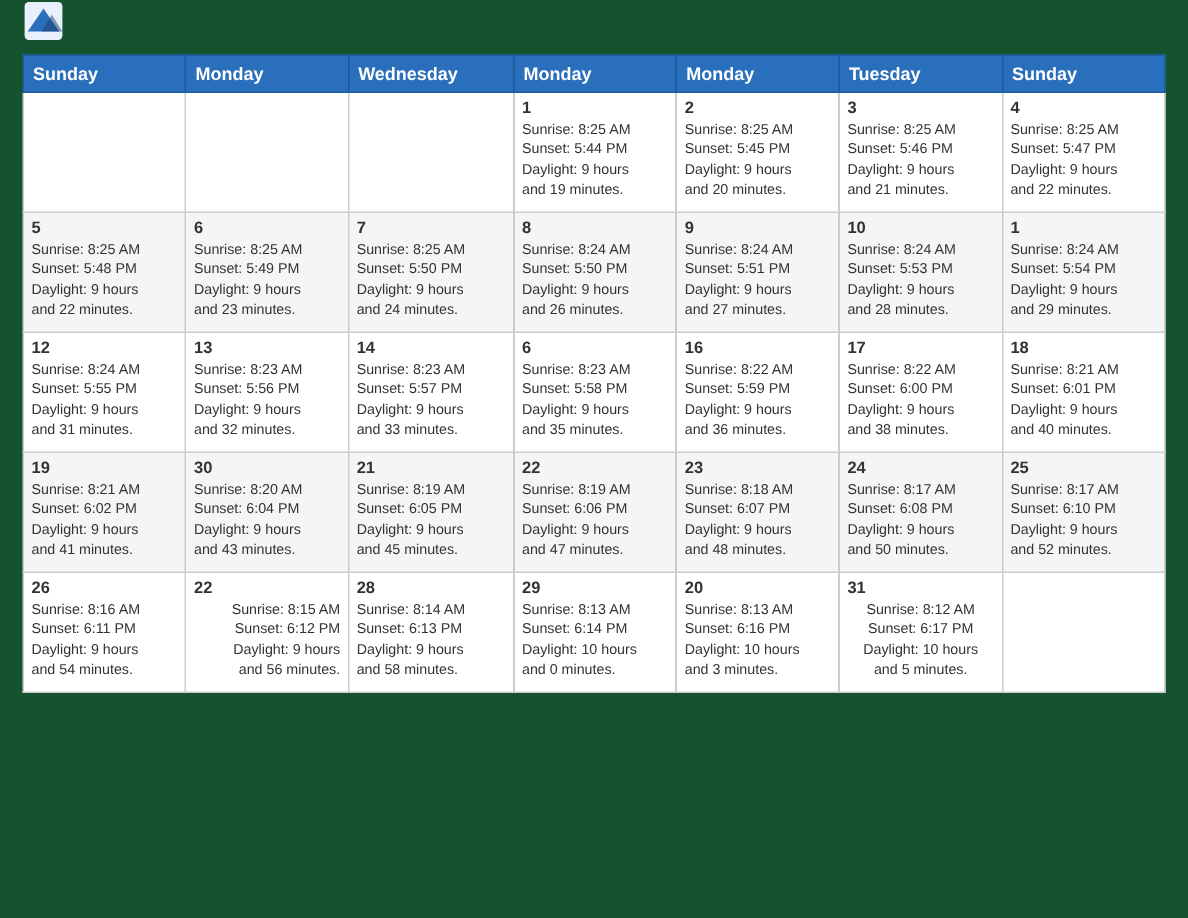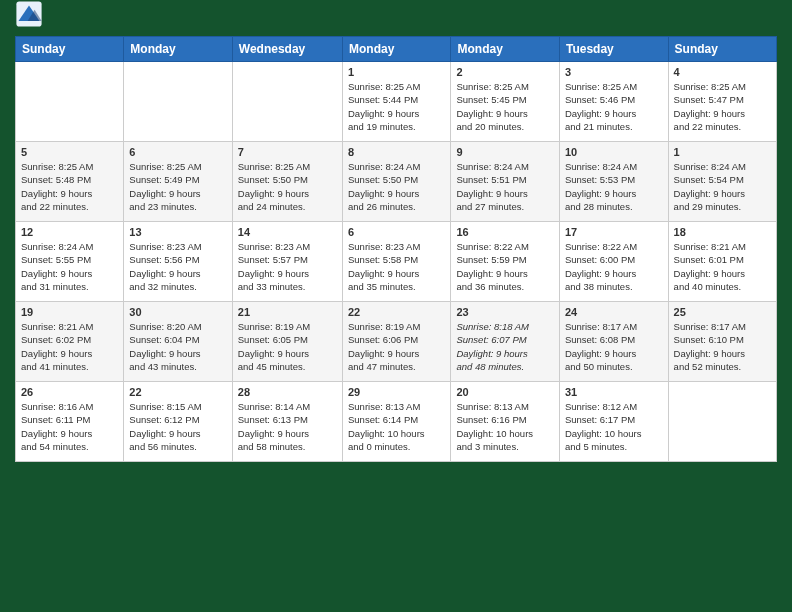--- a/index.html
+++ b/index.html
@@ -288,21 +288,21 @@
           </td>
           <td>
             <div class="day-num">22</div>
             <div class="day-info" style="white-space: pre-line;">Sunrise: 8:19 AM
 Sunset: 6:06 PM
 Daylight: 9 hours
 and 47 minutes.</div>
           </td>
           <td>
             <div class="day-num">23</div>
-            <div class="day-info" style="white-space: pre-line; font-style: italic;">Sunrise: 8:18 AM
+            <div class="day-info" style="white-space: pre-line;">Sunrise: 8:18 AM
 Sunset: 6:07 PM
 Daylight: 9 hours
 and 48 minutes.</div>
           </td>
           <td>
             <div class="day-num">24</div>
             <div class="day-info" style="white-space: pre-line;">Sunrise: 8:17 AM
 Sunset: 6:08 PM
 Daylight: 9 hours
 and 50 minutes.</div>
@@ -318,21 +318,21 @@
         <tr>
           <td>
             <div class="day-num">26</div>
             <div class="day-info" style="white-space: pre-line;">Sunrise: 8:16 AM
 Sunset: 6:11 PM
 Daylight: 9 hours
 and 54 minutes.</div>
           </td>
           <td>
             <div class="day-num">22</div>
-            <div class="day-info" style="white-space: pre-line;">Sunrise: 8:15 AM
+            <div class="day-info" style="white-space: pre-line; text-align: right;">Sunrise: 8:15 AM
 Sunset: 6:12 PM
 Daylight: 9 hours
 and 56 minutes.</div>
           </td>
           <td>
             <div class="day-num">28</div>
             <div class="day-info" style="white-space: pre-line;">Sunrise: 8:14 AM
 Sunset: 6:13 PM
 Daylight: 9 hours
 and 58 minutes.</div>
@@ -346,21 +346,21 @@
           </td>
           <td>
             <div class="day-num">20</div>
             <div class="day-info" style="white-space: pre-line;">Sunrise: 8:13 AM
 Sunset: 6:16 PM
 Daylight: 10 hours
 and 3 minutes.</div>
           </td>
           <td>
             <div class="day-num">31</div>
-            <div class="day-info" style="white-space: pre-line;">Sunrise: 8:12 AM
+            <div class="day-info" style="white-space: pre-line; text-align: center;">Sunrise: 8:12 AM
 Sunset: 6:17 PM
 Daylight: 10 hours
 and 5 minutes.</div>
           </td>
           <td class="empty-cell"></td>
         </tr>
       </tbody>
   </table>
 </div>
 

